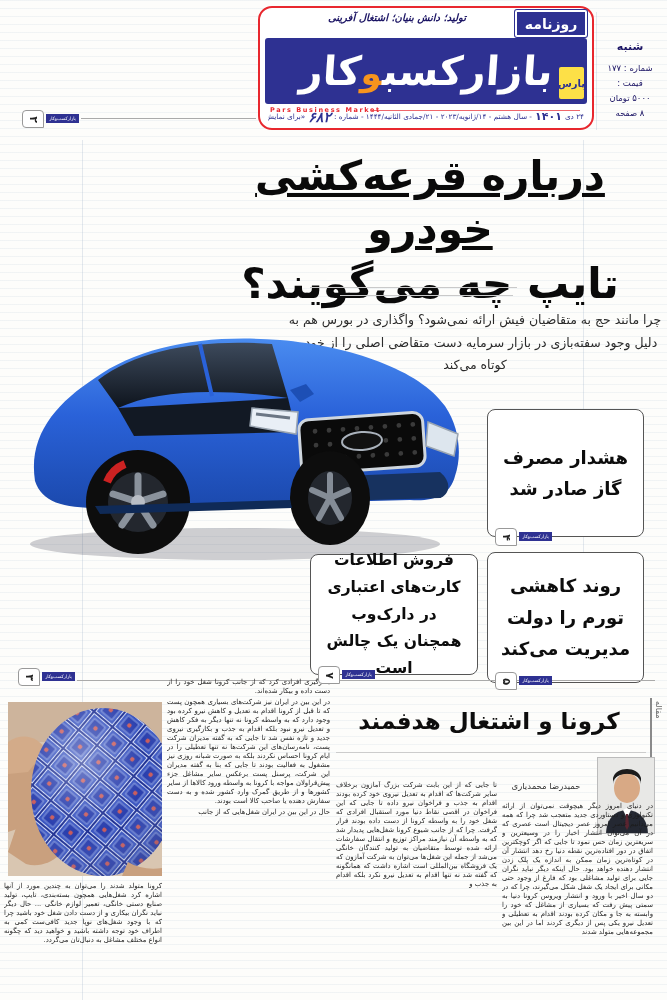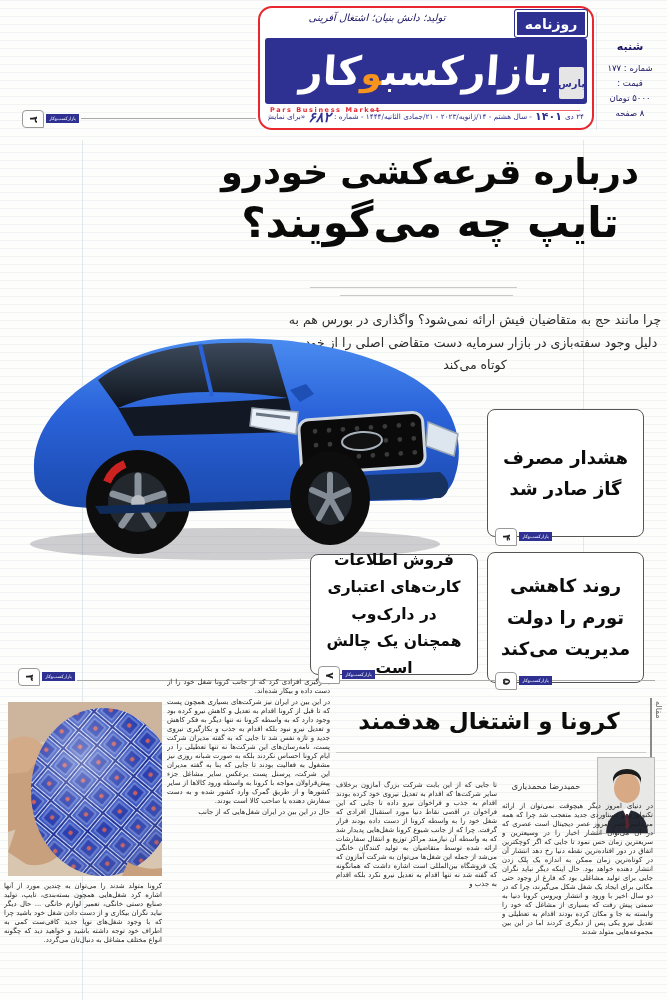--- a/index.html
+++ b/index.html
@@ -5,31 +5,31 @@
   * { box-sizing: border-box; }
   body { margin:0; background:#888; font-family:"DejaVu Sans", sans-serif; }
   .page { position:relative; width:667px; height:1000px; margin:0 auto; background:#fdfdfb; overflow:hidden;
           background-image: repeating-linear-gradient(to bottom, rgba(130,160,190,0.10) 0 1px, transparent 1px 8px); }
   .vline { position:absolute; width:1px; background:rgba(150,170,195,.25); }
   [dir=rtl] { direction:rtl; }
 
   
   .mast { position:absolute; left:258px; top:6px; width:336px; height:124px; background:#fff;
           border:2px solid #e8272e; border-radius:14px; }
-  .tagline { position:absolute; top:4px; left:28px; width:178px; text-align:center; font-size:10px;
-             font-style:italic; color:#1b1464; font-weight:normal; }
+  .tagline { position:absolute; top:4px; left:28px; width:178px; font-size:10px;
+             font-style:italic; color:#1b1464; font-weight:bold; }
   .badge { position:absolute; top:2px; right:5px; width:72px; height:27px; background:#2e3192; border:2px solid #fff;
            box-shadow:0 0 0 1px #2e3192; border-radius:2px; color:#fff; font-weight:bold; font-size:14px;
            display:flex; align-items:center; justify-content:center; z-index:3; }
   .logobar { position:absolute; left:5px; right:5px; top:30px; height:66px; background:#2e3192; border-radius:3px;
              display:flex; align-items:center; justify-content:center; }
   .logobar .logo { font-size:40px; font-weight:bold; color:#fff; letter-spacing:-2px; transform:skewX(-4deg);
                    white-space:nowrap; line-height:1; }
   .logobar .waw { color:#f7941d; font-size:34px; }
-  .pars { position:absolute; right:3px; bottom:5px; width:25px; height:32px; background:#e5e5e5; color:#2e3192;
+  .pars { position:absolute; right:3px; bottom:5px; width:25px; height:32px; background:#fde047; color:#2e3192;
           font-size:10px; font-weight:bold; display:flex; align-items:center; justify-content:center;
           border-radius:2px; z-index:2; }
   .eng { position:absolute; left:10px; top:98px; font-size:6.5px; letter-spacing:1.6px; color:#e8272e; font-weight:bold; }
   .engline { position:absolute; left:112px; right:12px; top:102px; height:1px; background:#e8272e; opacity:.7; }
   .dateline { position:absolute; left:8px; right:8px; bottom:2px; height:19px; display:flex; align-items:center;
               gap:3px; color:#2e3192; font-size:7.3px; white-space:nowrap; overflow:hidden; }
   .dateline .big { font-size:11px; font-weight:bold; }
   .dateline .huge { font-size:14px; font-weight:bold; font-style:italic; }
   .info { position:absolute; left:600px; top:40px; width:60px; text-align:center; color:#1b1464; }
   .info .day { font-weight:bold; font-size:11px; margin-bottom:8px; }
@@ -41,21 +41,21 @@
   .tab span { display:inline-block; transform:rotate(90deg); font-size:11px; font-weight:bold; color:#222; line-height:1; }
   .strip { position:absolute; width:33px; height:9px; background:#2e3192; color:#fff; font-size:4.5px;
            display:flex; align-items:center; justify-content:center; white-space:nowrap; z-index:4; overflow:hidden; }
   .hline { position:absolute; height:1px; background:#aaa; }
 
   
   .hl-topleft { position:absolute; left:52px; top:30px; width:206px; text-align:center; font-size:20px;
                 font-weight:bold; color:#0d0d0d; line-height:1.9; }
   .hl-main { position:absolute; left:205px; top:150px; width:450px; text-align:center; font-weight:bold;
              color:#0a0a0a; line-height:1.3; letter-spacing:-1px; }
-  .hl-main .l1 { font-size:35px; } .hl-main .l2 { font-size:42px; }
+  .hl-main .l1 { font-size:41px;text-decoration:underline; } .hl-main .l2 { font-size:42px; }
   .sub { position:absolute; left:288px; top:309px; width:374px; text-align:center; font-size:12.5px;
          color:#2b2b2b; line-height:1.8; }
   .box { position:absolute; background:#fff; border:1.5px solid #555; border-radius:8px; display:flex;
          align-items:center; justify-content:center; text-align:center; font-weight:bold; color:#0d0d0d;
          padding:6px 10px; line-height:1.75; }
 
   
   .art-title { position:absolute; left:336px; top:708px; width:306px; text-align:center; font-size:23px;
                font-weight:bold; color:#0d0d0d; }
   .art-rule { position:absolute; left:336px; top:752px; width:310px; height:1px; background:#ccc; }

